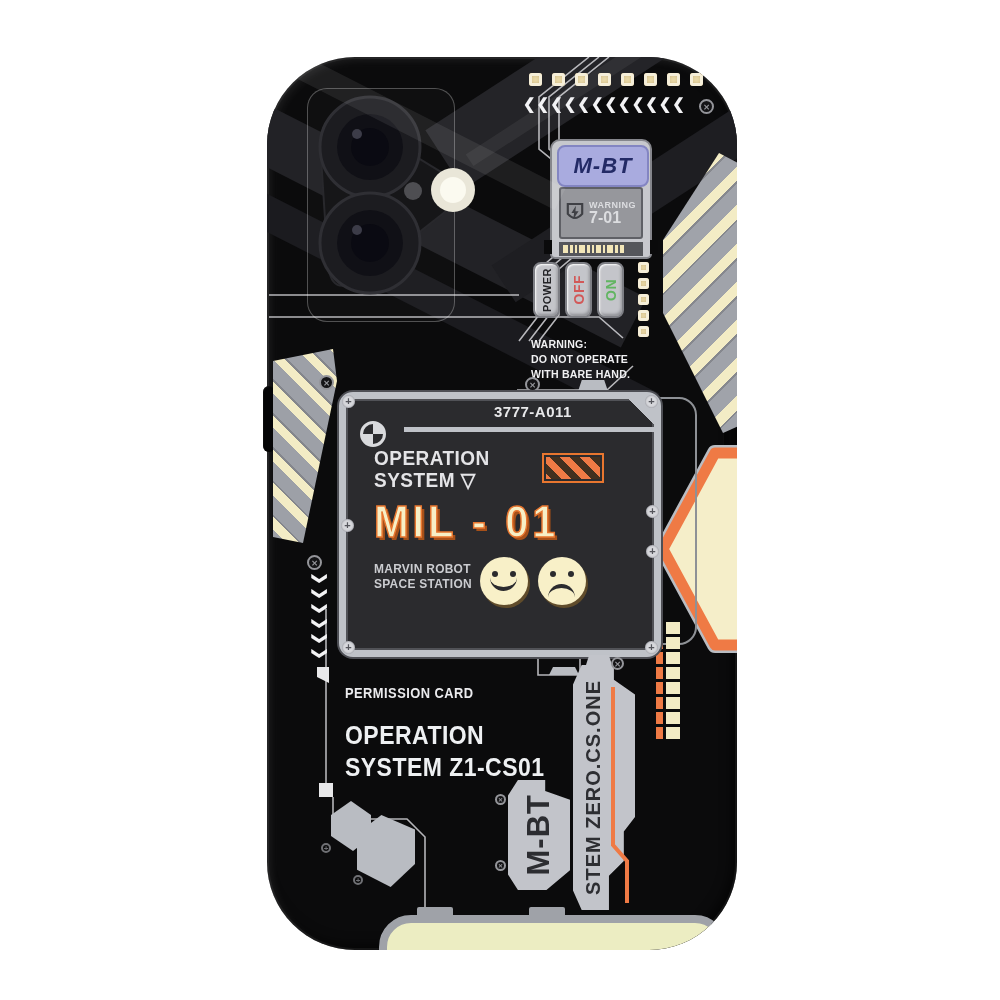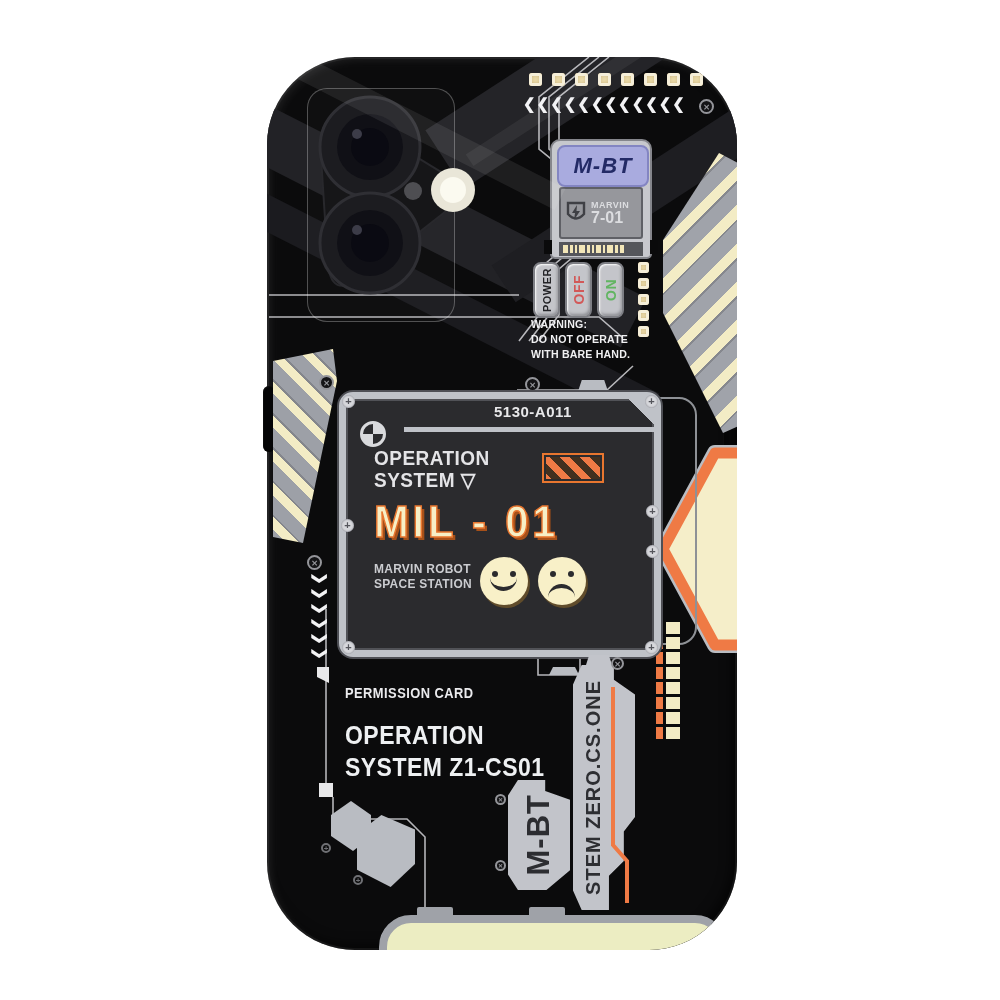--- a/index.html
+++ b/index.html
@@ -61,21 +61,21 @@
   .dash{height:8px;background:#f2e6b8;display:inline-block;flex:none;}
   .notch{position:absolute;width:8px;height:14px;background:#0a0a0b;top:99px;}
 
   
   .pill{position:absolute;width:27px;height:56px;border-radius:8px;background:#c4c5ca;
     border:2px solid #7e7f85;box-sizing:border-box;display:flex;align-items:center;justify-content:center;
     box-shadow:inset 1px 1px 2px #fff,inset -1px -2px 3px #8e8f94;}
   .vtext{writing-mode:vertical-rl;transform:rotate(180deg);font-weight:bold;white-space:nowrap;}
   .pill .vtext{font-size:11px;letter-spacing:.5px;}
 
-  .warn{position:absolute;left:264px;top:260px;line-height:15px;}
+  .warn{position:absolute;left:264px;top:280px;line-height:15px;}
   .warn div{font-size:11.5px;font-weight:bold;color:#f0f0f2;letter-spacing:.2px;transform:scaleX(.92);transform-origin:left;}
 
   
   .bandR{position:absolute;left:356px;top:88px;width:180px;height:290px;
     background:repeating-linear-gradient(135deg,#a0a3aa 0 15px,#f3ecc5 15px 25px,#86888e 25px 27px);
     clip-path:polygon(40px 95px,96px 8px,180px 52px,180px 252px,100px 288px,40px 168px);}
   .bandL{position:absolute;left:2px;top:292px;width:70px;height:195px;
     background:repeating-linear-gradient(45deg,#9da0a7 0 13px,#f3ecc5 13px 22px,#84868c 22px 24px);
     clip-path:polygon(4px 12px,64px 0px,68px 32px,34px 194px,4px 188px);}
 
@@ -223,21 +223,21 @@
     <div class="mbt-card z3">
       <div class="mbt-badge">
         <span>M-BT</span>
       </div>
       <div class="mbt-panel">
         <svg width="20" height="24" viewBox="0 0 20 24">
           <path d="M2 2 H18 V13 Q10 22 2 13 Z" fill="none" stroke="#3f4045" stroke-width="2.4"></path>
           <polygon points="11,4 6,12 9,12 8,19 14,10 10.5,10" fill="#3f4045"></polygon>
         </svg>
         <div class="mbt-txt">
-          <span class="t1">MARVIN</span>
+          <span class="t1">WARNING</span>
           <span class="t2">7-01</span>
         </div>
       </div>
       <div class="barcode">
           <span class="dash" style="width: 5px;"></span>
           <span class="dash" style="width: 3px;"></span>
           <span class="dash" style="width: 2px;"></span>
           <span class="dash" style="width: 6px;"></span>
           <span class="dash" style="width: 3px;"></span>
           <span class="dash" style="width: 2px;"></span>
@@ -289,21 +289,21 @@
         <span class="rung"></span>
       </div>
 
     <div class="backplate z2"></div>
     <div class="panel-tab z3"></div>
     <div class="xscrew z3" style="left:258px;top:320px;"></div>
     <div class="xscrew z3" style="left:52px;top:318px;"></div>
     <div class="panel z3">
       <div class="chamfer"></div>
       <div class="divider"></div>
-      <span class="serial">5130-A011</span>
+      <span class="serial">3777-A011</span>
       <div class="target"></div>
       <div class="os">
         <div>OPERATION</div>
         <div>SYSTEM ▽</div>
       </div>
       <div class="hazard"></div>
       <div class="mil">MIL - 01</div>
       <div class="robot">
         <div>MARVIN ROBOT</div>
         <div>SPACE STATION</div>

